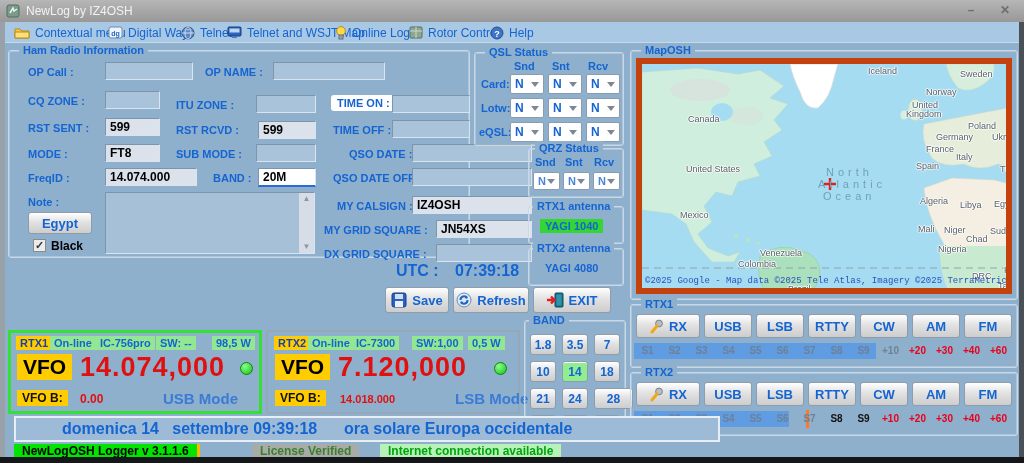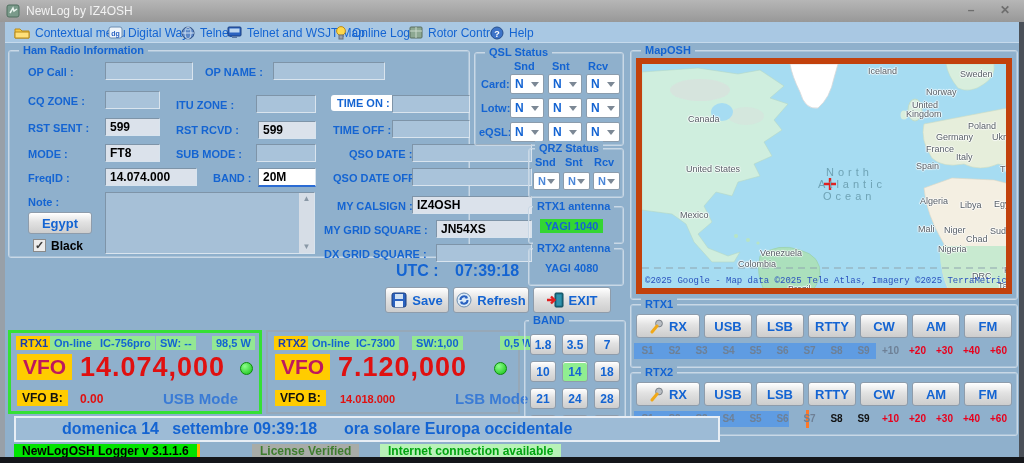--- a/index.html
+++ b/index.html
@@ -49,21 +49,21 @@
     border-top:5px solid #7c8895;}
   .combo.lite { color:#4a86d8; }
 
   .chipwhite { position:absolute; background:#fff; border-radius:3px; padding:2px 6px;
     color:#1464d2; font-weight:bold; font-size:11px; }
 
   .tag { position:absolute; font-weight:bold; font-size:11px; color:#1464d2; padding:0 4px; line-height:14px; white-space:nowrap;}
   .tag.yellow { background:#ffcc00; color:#1a3fae; }
   .tag.green  { background:#93e793; }
 
-  .vfo-big { position:absolute; background:#ffcc00; color:#be185d; font-weight:bold; font-size:21px;
+  .vfo-big { position:absolute; background:#ffcc00; color:#000000; font-weight:bold; font-size:21px;
     padding:0 6px; line-height:26px; }
   .freq { position:absolute; color:#e01010; font-weight:bold; font-size:27px; letter-spacing:1px; white-space:nowrap;}
   .led { position:absolute; width:13px; height:13px; border-radius:50%;
     background:radial-gradient(circle at 35% 30%, #8cff8c, #12c112); border:1px solid #0b8a0b;}
   .vfob { position:absolute; background:#ffcc00; color:#111; font-weight:bold; font-size:12px; padding:1px 5px;}
   .vfob-val { position:absolute; color:#e01010; font-weight:bold; }
   .mode-txt { position:absolute; color:#3a7bd5; font-weight:bold; font-size:15px; white-space:nowrap;}
 
   .meter { position:absolute; height:16px; }
   .meter-fill { position:absolute; left:0; top:0; height:100%; background:#5f9ce2; }
@@ -447,40 +447,40 @@
   <span class="led" style="left:240px; top:362px;"></span>
   <span class="vfob" style="left:17px; top:390px;">VFO B:</span>
   <span class="vfob-val" style="left:80px; top:392px; font-size:12px;">0.00</span>
   <span class="mode-txt" style="left:163px; top:390px;">USB Mode</span>
 
   <div style="position:absolute; left:266px; top:330px; width:254px; height:84px; border:2px solid #96a8b8;"></div>
   <span class="tag yellow" style="left:274px; top:336px;">RTX2</span>
   <span class="tag green" style="left:308px; top:336px;">On-line</span>
   <span class="tag green" style="left:352px; top:336px;">IC-7300</span>
   <span class="tag green" style="left:412px; top:336px;">SW:1,00</span>
-  <span class="tag green" style="left:468px; top:336px;margin-left:32px;">0,5 W</span>
+  <span class="tag green" style="left:468px; top:336px;">0,5 W</span>
   <span class="vfo-big" style="left:275px; top:354px;">VFO</span>
   <span class="freq" style="left:338px; top:352px;">7.120,000</span>
   <span class="led" style="left:494px; top:362px;"></span>
   <span class="vfob" style="left:275px; top:390px;">VFO B:</span>
   <span class="vfob-val" style="left:340px; top:393px; font-size:11px;">14.018.000</span>
   <span class="mode-txt" style="left:455px; top:390px;">LSB Mode</span>
 
   <div class="grp" style="left:524px; top:320px; width:102px; height:122px;">
     <span class="grp-legend" style="left:4px;">BAND</span>
   </div>
   <div class="btn small" style="left:530px; top:334px; width:26px; height:21px;">1.8</div>
   <div class="btn small" style="left:562px; top:334px; width:26px; height:21px;">3.5</div>
   <div class="btn small" style="left:594px; top:334px; width:26px; height:21px;">7</div>
   <div class="btn small" style="left:530px; top:361px; width:26px; height:21px;">10</div>
   <div class="btn small band-selected" style="left:562px; top:361px; width:26px; height:21px;">14</div>
   <div class="btn small" style="left:594px; top:361px; width:26px; height:21px;">18</div>
   <div class="btn small" style="left:530px; top:388px; width:26px; height:21px;">21</div>
   <div class="btn small" style="left:562px; top:388px; width:26px; height:21px;">24</div>
-  <div class="btn small" style="left:594px; top:388px; width:26px; height:21px;">28</div>
+  <div class="btn small" style="left:594px; top:388px; width:39px; height:21px;">28</div>
   <div class="btn small" style="left:530px; top:415px; width:26px; height:21px;">50</div>
   <div class="btn small" style="left:562px; top:415px; width:26px; height:21px;">144</div>
   <div class="btn small" style="left:594px; top:415px; width:26px; height:21px;">430</div>
 
   <div class="grp" style="left:630px; top:304px; width:388px; height:64px;">
     <span class="grp-legend">RTX1</span>
   </div>
   <div class="btn" style="left:636px; top:314px; width:64px; height:24px;">
     <span>
         <svg width="15" height="15">

